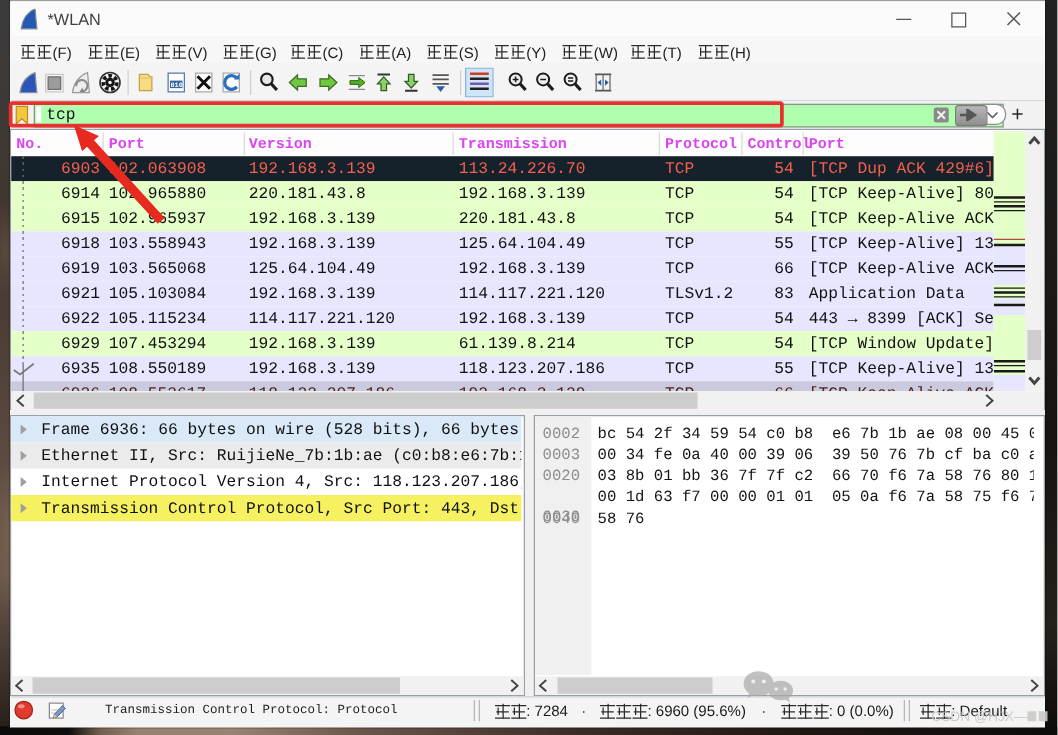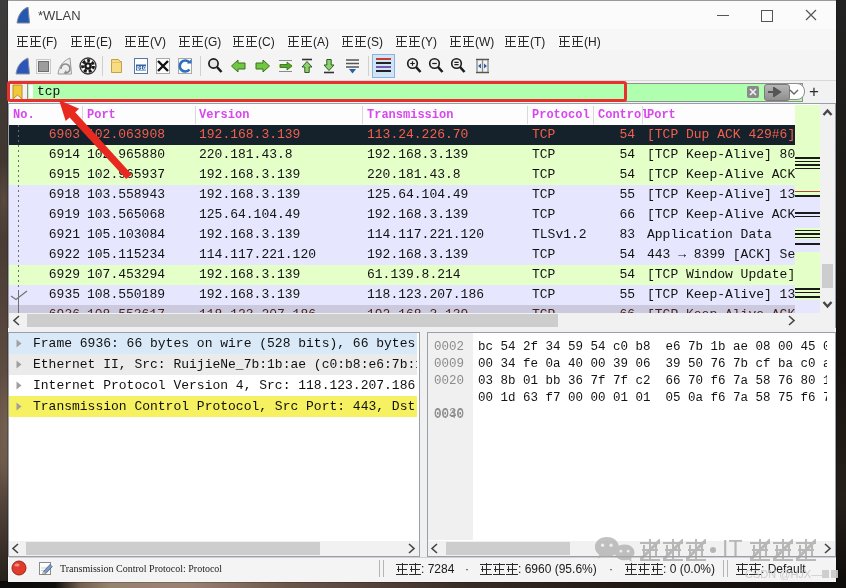--- a/index.html
+++ b/index.html
@@ -297,27 +297,28 @@
       <path d="M4 2 L9 6.5 L4 11" fill="none" stroke="#444" stroke-width="1.6"></path>
     </svg>
   <div class="abs" style="left:26px;top:542px;width:294px;height:13px;background:#cdcdcd;"></div>
 
   <div class="abs" style="left:420px;top:332px;width:7px;height:225px;background:#f0f0f0;"></div>
 
   <div class="abs" style="left:427px;top:332px;width:409px;height:225px;background:#fff;border:1px solid #999fa8;box-sizing:border-box;"></div>
   <div class="abs" style="left:428px;top:333px;width:45px;height:207px;background:#f0f0f0;"></div>
   <div class="hexoff" style="top:339px;">0002</div>
     <div class="hex" style="top:339px;">bc 54 2f 34 59 54 c0 b8  e6 7b 1b ae 08 00 45 00</div>
-  <div class="hexoff" style="top:356px;">0009</div>
+  <div class="hexoff" style="top:356px;">0003</div>
     <div class="hex" style="top:356px;">00 34 fe 0a 40 00 39 06  39 50 76 7b cf ba c0 a8</div>
   <div class="hexoff" style="top:373px;">0020</div>
     <div class="hex" style="top:373px;">03 8b 01 bb 36 7f 7f c2  66 70 f6 7a 58 76 80 10</div>
   <div class="hexoff" style="top:406px;">0030</div>
     <div class="hex" style="top:390px;">00 1d 63 f7 00 00 01 01  05 0a f6 7a 58 75 f6 7a</div>
   <div class="hexoff" style="top:407px;">0040</div>
+    <div class="hex" style="top:407px;">58 76</div>
 
   <div class="abs" style="left:428px;top:541px;width:407px;height:15px;background:#f1f1f1;"></div>
   <svg class="abs" style="left:429px;top:542px" width="12" height="13" viewBox="0 0 12 13">
       <path d="M8 2 L3 6.5 L8 11" fill="none" stroke="#444" stroke-width="1.6"></path>
     </svg>
   <svg class="abs" style="left:821px;top:542px" width="12" height="13" viewBox="0 0 12 13">
       <path d="M4 2 L9 6.5 L4 11" fill="none" stroke="#444" stroke-width="1.6"></path>
     </svg>
   <div class="abs" style="left:446px;top:542px;width:124px;height:13px;background:#cdcdcd;"></div>
 
@@ -325,49 +326,39 @@
   <svg class="abs" style="left:11px;top:560px" width="16" height="16" viewBox="0 0 16 16">
       <circle cx="8" cy="8" r="7" fill="#e23b2e" stroke="#99251a" stroke-width="1"></circle>
       <ellipse cx="6" cy="5" rx="2.6" ry="1.6" fill="#f29a90" opacity="0.9"></ellipse>
     </svg>
   <svg class="abs" style="left:38px;top:560px" width="16" height="16" viewBox="0 0 16 16">
       <rect x="1.5" y="2.5" width="11" height="12" fill="#fdfdfd" stroke="#8a8a8a"></rect>
       <path d="M3 8 h8 M3 10.5 h5" stroke="#c0c0c0" stroke-width="0.8"></path>
       <path d="M5.5 11.5 L12 4.5 L14.2 6.7 L7.7 13.6 L4.8 14.3 Z" fill="#7d9bc0" stroke="#44609c" stroke-width="0.8"></path>
       <path d="M5.5 11.5 L7.7 13.6 L4.8 14.3 Z" fill="#e8c87a"></path>
     </svg>
-  <div class="abs mono" style="left:60px;top:562px;font-size:10px;line-height:14px;color:#1c1c1c;font-family:Liberation Serif, serif;">Transmission Control Protocol: Protocol</div>
+  <div class="abs mono" style="left:84px;top:562px;font-size:10px;line-height:14px;color:#1c1c1c;">Transmission Control Protocol: Protocol</div>
   <div class="abs" style="left:379px;top:560px;width:1px;height:17px;background:#b5b5b5;"></div>
   <div class="abs" style="left:383px;top:560px;width:1px;height:17px;background:#b5b5b5;"></div>
   <div class="abs" style="left:395px;top:562px;font-size:12px;color:#1a1a1a;white-space:pre;"><i class="cjs"></i><i class="cjs"></i>: 7284</div>
   <div class="abs" style="left:465px;top:562px;font-size:12px;color:#1a1a1a;">·</div>
   <div class="abs" style="left:479px;top:562px;font-size:12px;color:#1a1a1a;white-space:pre;"><i class="cjs"></i><i class="cjs"></i><i class="cjs"></i>: 6960 (95.6%)</div>
   <div class="abs" style="left:609px;top:562px;font-size:12px;color:#1a1a1a;">·</div>
   <div class="abs" style="left:624px;top:562px;font-size:12px;color:#1a1a1a;white-space:pre;"><i class="cjs"></i><i class="cjs"></i><i class="cjs"></i>: 0 (0.0%)</div>
   <div class="abs" style="left:723px;top:560px;width:1px;height:17px;background:#b5b5b5;"></div>
     <div class="abs" style="left:727px;top:560px;width:1px;height:17px;background:#b5b5b5;"></div>
   <div class="abs" style="left:735px;top:562px;font-size:12px;color:#1a1a1a;white-space:pre;"><i class="cjs"></i><i class="cjs"></i>: Default</div>
 
   <svg class="abs" style="left:594px;top:536px;opacity:0.7;" width="42" height="29" viewBox="0 0 46 32">
       <path d="M14 1 C6 1 0.8 6 0.8 12.2 C0.8 15.7 2.6 18.6 5.5 20.6 L4.3 24.8 L9.3 22.3 C10.8 22.8 12.4 23.1 14 23.1 C22 23.1 27.2 18 27.2 11.9 C27.2 6 22 1 14 1 Z" fill="#a9a9a9"></path>
       <circle cx="9.3" cy="10.2" r="1.8" fill="#ededed"></circle>
       <circle cx="18.7" cy="10.2" r="1.8" fill="#ededed"></circle>
       <path d="M33.5 9.5 C27.2 9.5 22.7 13.4 22.7 18.2 C22.7 22.9 27.2 26.8 33.5 26.8 C34.9 26.8 36.2 26.6 37.4 26.2 L41.7 28.4 L40.7 24.7 C43.1 23 44.5 20.7 44.5 18.2 C44.5 13.4 39.8 9.5 33.5 9.5 Z" fill="#a9a9a9"></path>
       <circle cx="29.5" cy="16.8" r="1.5" fill="#ededed"></circle>
       <circle cx="37.5" cy="16.8" r="1.5" fill="#ededed"></circle>
     </svg>
-  <div class="abs" style="left:640px;top:539px;width:180px;height:22px;opacity:0.72;">
-      <i class="cjw" style="position:absolute;left:0px;top:0;"></i>
-      <i class="cjw" style="position:absolute;left:23px;top:0;"></i>
-      <i class="cjw" style="position:absolute;left:46px;top:0;"></i>
-      <span style="position:absolute;left:70px;top:8px;width:6px;height:6px;border-radius:3px;background:#9e9e9e;"></span>
-      <span style="position:absolute;left:82px;top:-3px;font-size:23px;color:#9e9e9e;font-family:'Liberation Sans',sans-serif;">IT</span>
-      <i class="cjw" style="position:absolute;left:110px;top:0;"></i>
-      <i class="cjw" style="position:absolute;left:133px;top:0;"></i>
-      <i class="cjw" style="position:absolute;left:156px;top:0;"></i>
-    </div>
   <div class="abs" style="left:745px;top:568px;font-size:11px;color:#cac7c5;opacity:0.9;font-family:'Liberation Sans',sans-serif;">CSDN @HJX—<i style="display:inline-block;width:7px;height:8px;background:#cdcac8;"></i><i style="display:inline-block;width:7px;height:8px;background:#cdcac8;margin-left:2px;"></i></div>
 
   <div class="abs" style="left:7px;top:81px;width:614px;height:15px;border:3px solid #e8312e;border-radius:3px;"></div>
   <svg class="abs" style="left:50px;top:92px;" width="90" height="95" viewBox="0 0 90 95">
     <polygon points="9,8 29.1,16.8 25.2,20.2 81.8,82.4 76.2,86.9 19.6,25.4 15.7,28.9" fill="#e8291f"></polygon>
   </svg>
 </div>
 
 </body></html>

